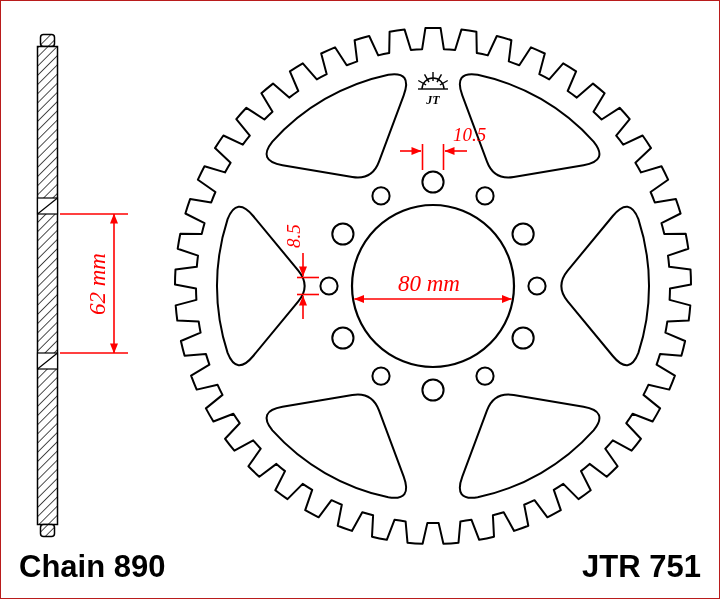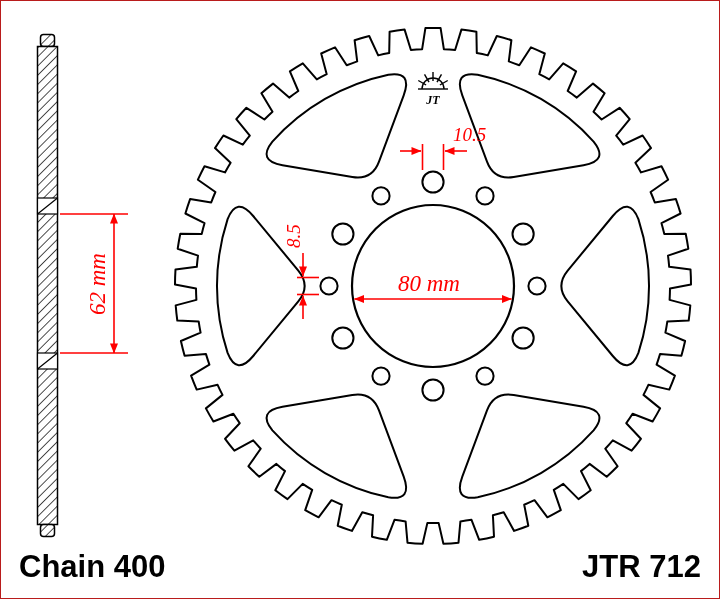--- a/index.html
+++ b/index.html
@@ -130,15 +130,15 @@
         <text x="299" y="247" text-anchor="start" transform="rotate(-90 299 247)">8.5</text>
       </g>
 
       <g>
         <line x1="353.5" y1="298" x2="510.5" y2="298" marker-start="url(#dim-arrow)" marker-end="url(#dim-arrow)"></line>
         <text class="dim-large" x="428" y="290" text-anchor="middle">80 mm</text>
       </g>
     </g>
   </svg>
 
-  <div class="caption left">Chain 400</div>
-  <div class="caption right">JTR 712</div>
+  <div class="caption left">Chain 890</div>
+  <div class="caption right">JTR 751</div>
 </div>
 
 </body></html>

